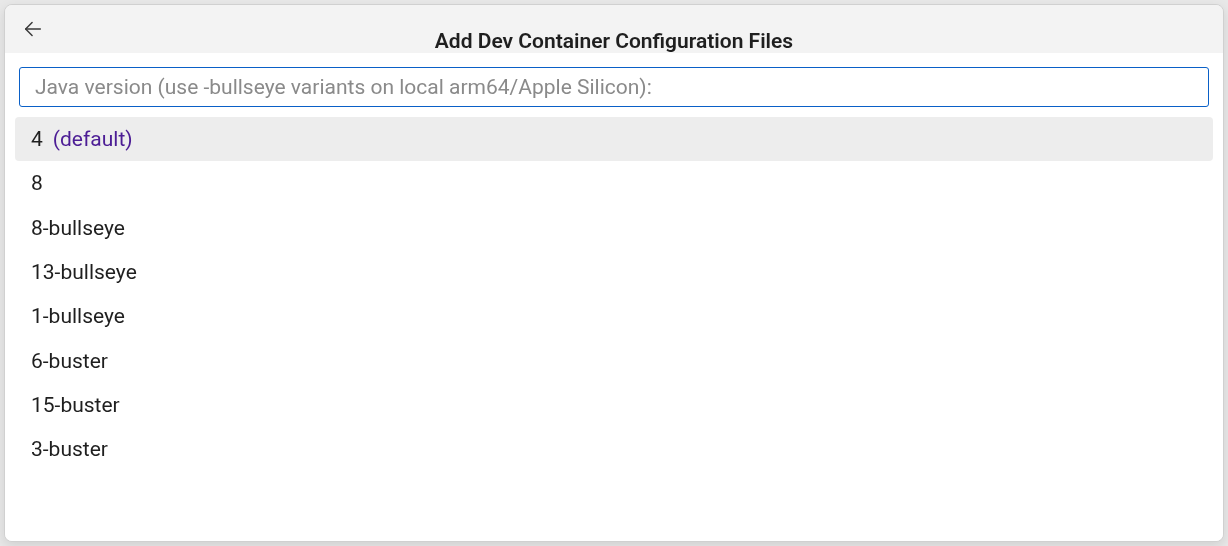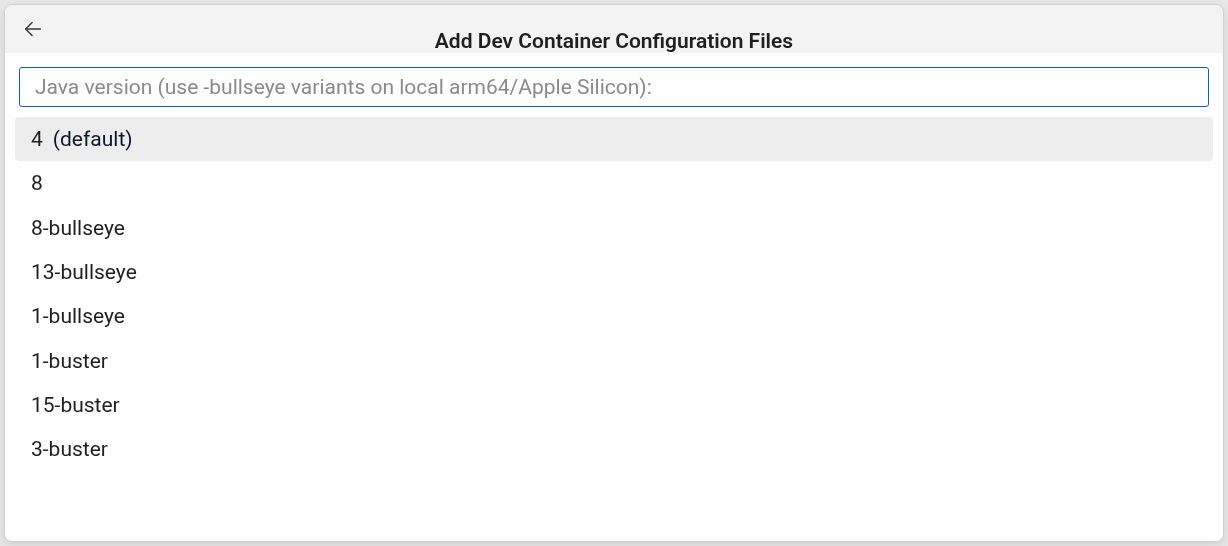--- a/index.html
+++ b/index.html
@@ -87,21 +87,21 @@
       line-height: 1.35;
       gap: 10px;
     }
     .list-item.selected {
       background: #ededed;
     }
     .list-item .item-label {
       white-space: nowrap;
     }
     .list-item .item-desc {
-      color: #0f172a;
+      color: #4c1d95;
     }
   </style>
 </head>
 <body>
 
 <div class="quickpick">
   <div class="header">
     <div class="back-button">
       <svg width="22" height="22" viewBox="0 0 24 24" fill="none" stroke="currentColor" stroke-width="1.6" stroke-linecap="round" stroke-linejoin="round">
         <line x1="20" y1="12" x2="4" y2="12"></line>
@@ -127,21 +127,21 @@
       <div class="list-item">
         <span class="item-label">8-bullseye</span>
       </div>
       <div class="list-item">
         <span class="item-label">13-bullseye</span>
       </div>
       <div class="list-item">
         <span class="item-label">1-bullseye</span>
       </div>
       <div class="list-item">
-        <span class="item-label">1-buster</span>
+        <span class="item-label">6-buster</span>
       </div>
       <div class="list-item">
         <span class="item-label">15-buster</span>
       </div>
       <div class="list-item">
         <span class="item-label">3-buster</span>
       </div>
     </div>
 </div>
 

